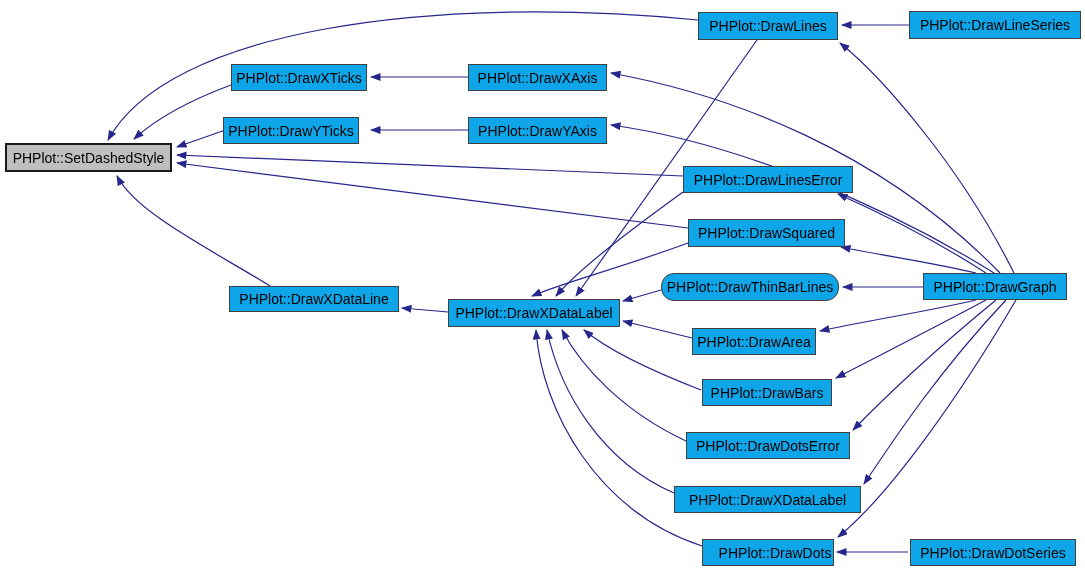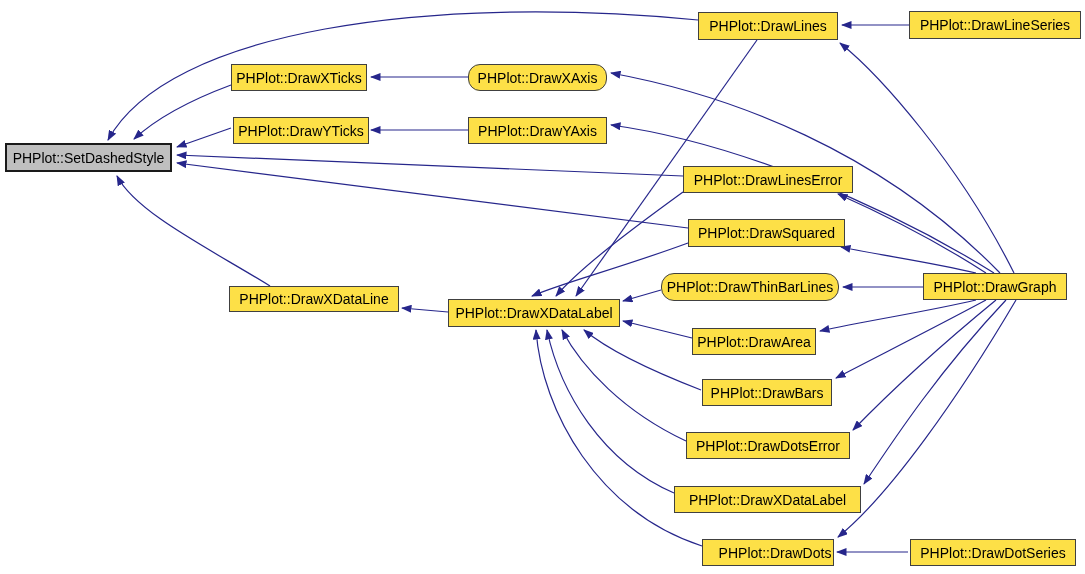--- a/index.html
+++ b/index.html
@@ -23,21 +23,21 @@
     height: 574px;
   }
   .edge {
     fill: none;
     stroke: var(--edge-color, #26268b);
     stroke-width: 1.2px;
   }
   .node {
     position: absolute;
     box-sizing: border-box;
-    background: #fde047;
+    background: #0ea5e9;
     border: 1px solid var(--node-border, #404040);
     color: #000000;
     font-size: 14px;
     line-height: 1;
     display: flex;
     align-items: center;
     justify-content: center;
     white-space: nowrap;
     cursor: pointer;
   }
@@ -87,24 +87,24 @@
         <path class="edge" d="M 701,390 C 652,371 608,350 584,330" marker-end="url(#arrowhead)"></path>
         <path class="edge" d="M 686,441 C 624,412 582,368 562,330" marker-end="url(#arrowhead)"></path>
         <path class="edge" d="M 674,493 C 602,462 560,392 547,330" marker-end="url(#arrowhead)"></path>
         <path class="edge" d="M 702,546 C 598,512 542,412 536,330" marker-end="url(#arrowhead)"></path>
         <path class="edge" d="M 448,312 L 402,308" marker-end="url(#arrowhead)"></path>
       </g>
   </svg>
   <div id="node-layer">
       <div class="node highlight" style="left: 5px; top: 143px; width: 167px; height: 29px; text-align: center;">PHPlot::SetDashedStyle</div>
       <div class="node" style="left: 231px; top: 64px; width: 136px; height: 27px;">PHPlot::DrawXTicks</div>
-      <div class="node" style="left: 468px; top: 64px; width: 139px; height: 27px; border-radius: 12px;">PHPlot::DrawXAxis</div>
+      <div class="node" style="left: 468px; top: 64px; width: 139px; height: 27px;">PHPlot::DrawXAxis</div>
       <div class="node" style="left: 698px; top: 12px; width: 140px; height: 28px;">PHPlot::DrawLines</div>
       <div class="node" style="left: 909px; top: 11px; width: 172px; height: 28px;">PHPlot::DrawLineSeries</div>
-      <div class="node" style="left: 233px; top: 117px; width: 136px; height: 27px;">PHPlot::DrawYTicks</div>
+      <div class="node" style="left: 223px; top: 117px; width: 136px; height: 27px;">PHPlot::DrawYTicks</div>
       <div class="node" style="left: 468px; top: 117px; width: 139px; height: 27px;">PHPlot::DrawYAxis</div>
       <div class="node" style="left: 683px; top: 166px; width: 170px; height: 27px;">PHPlot::DrawLinesError</div>
       <div class="node" style="left: 688px; top: 219px; width: 157px; height: 28px;">PHPlot::DrawSquared</div>
       <div class="node" style="left: 661px; top: 273px; width: 178px; height: 28px; border-radius: 13px;">PHPlot::DrawThinBarLines</div>
       <div class="node" style="left: 923px; top: 273px; width: 144px; height: 27px;">PHPlot::DrawGraph</div>
       <div class="node" style="left: 229px; top: 286px; width: 170px; height: 26px;">PHPlot::DrawXDataLine</div>
       <div class="node" style="left: 448px; top: 299px; width: 172px; height: 28px;">PHPlot::DrawXDataLabel</div>
       <div class="node" style="left: 692px; top: 328px; width: 124px; height: 27px;">PHPlot::DrawArea</div>
       <div class="node" style="left: 702px; top: 379px; width: 130px; height: 27px;">PHPlot::DrawBars</div>
       <div class="node" style="left: 686px; top: 432px; width: 164px; height: 27px;">PHPlot::DrawDotsError</div>

